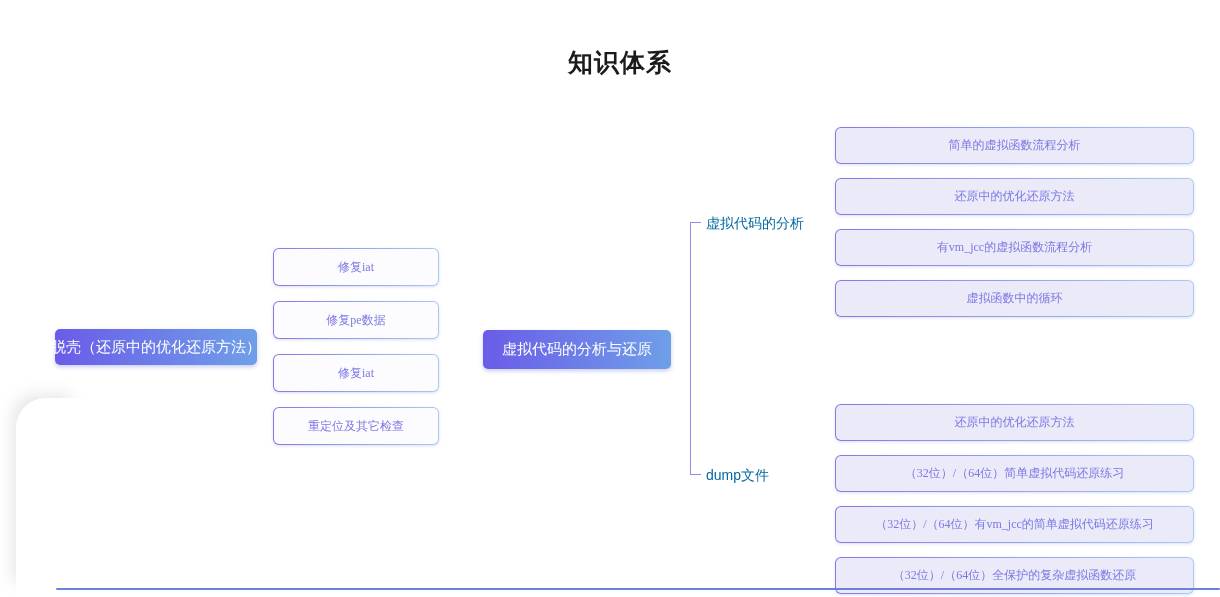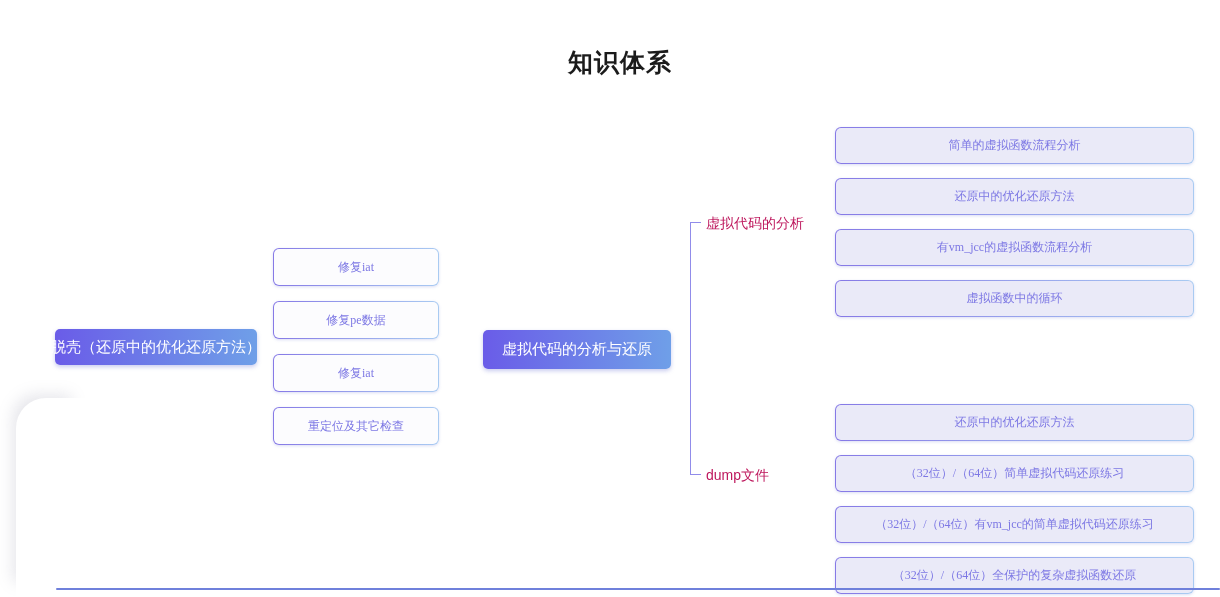--- a/index.html
+++ b/index.html
@@ -29,21 +29,21 @@
   }
   .box-inner{
     width:100%;height:100%;border-radius:5px;
     display:flex;align-items:center;justify-content:center;
     font-size:12px;color:#7D78E4;white-space:nowrap;font-family:Liberation Serif, serif;
   }
   .box-inner.mid{background:#FCFCFE;}
   .box-inner.leaf{background:#EAEAF8;}
 
   .branch-label{
-    position:absolute;font-size:14px;line-height:18px;color:#be185d;
+    position:absolute;font-size:14px;line-height:18px;color:#0369a1;
     white-space:nowrap;cursor:pointer;text-align:right;
   }
 
   .bracket-v{position:absolute;left:690px;top:222px;height:253px;width:0;
     border-left:1.5px solid #918CEA;}
   .bracket-tick{position:absolute;width:11px;height:0;border-top:1.5px solid #918CEA;}
 
   .bottom-divider{position:absolute;left:56px;top:588px;width:1164px;height:2px;
     background:#6F80DB;border-radius:1px;}
 

